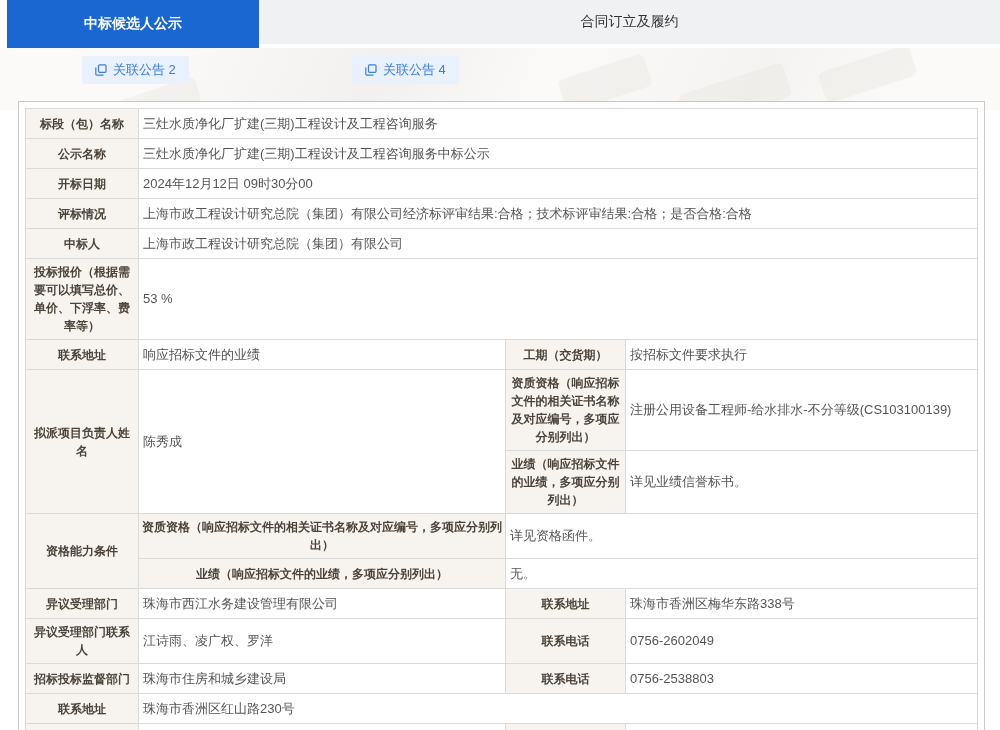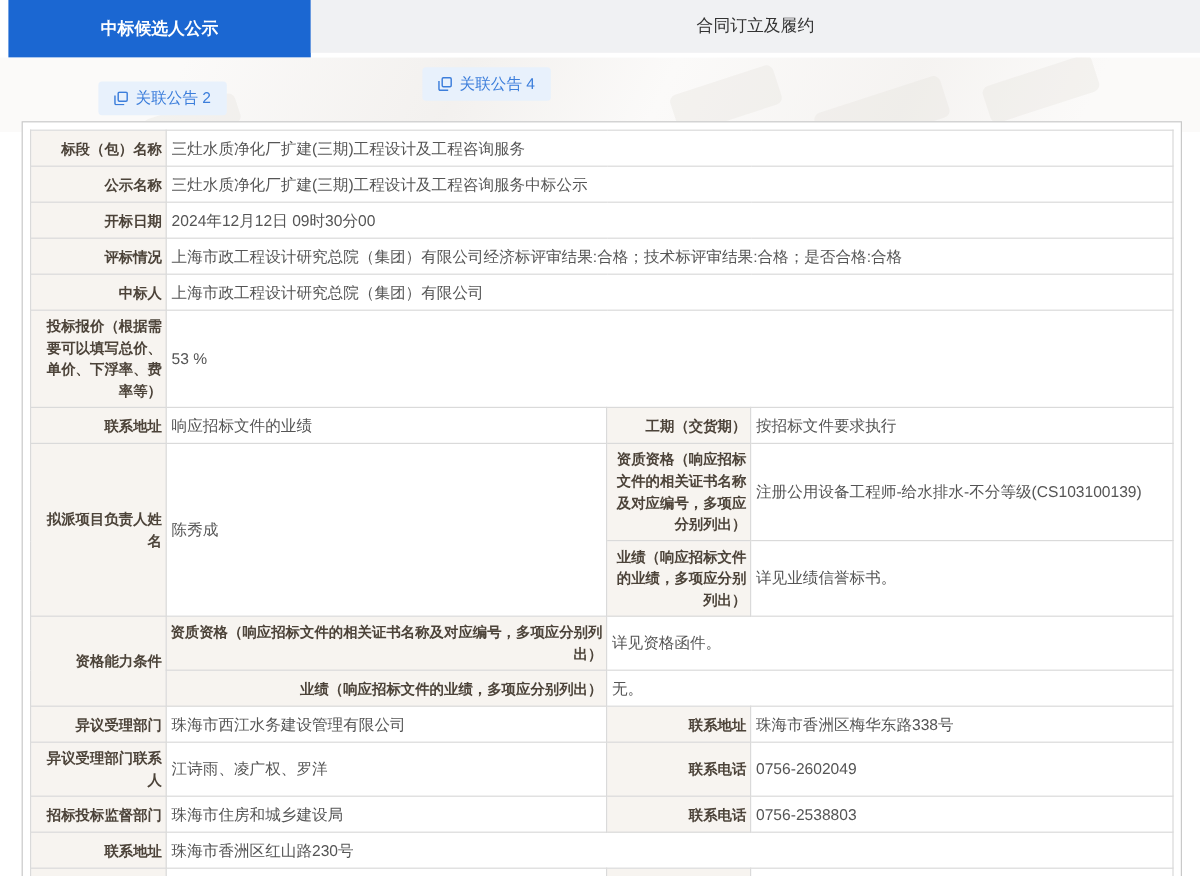--- a/index.html
+++ b/index.html
@@ -20,30 +20,30 @@
     background:linear-gradient(115deg, rgba(242,240,238,0) 15%, rgba(236,233,230,.55) 38%,
                rgba(246,244,242,0) 55%, rgba(238,235,232,.45) 75%, rgba(250,249,248,0) 90%), #fbfaf9;
     overflow:hidden; }
   .key { position:absolute; background:rgba(228,225,221,.35); border-radius:6px; transform:rotate(-18deg); }
 
   
   .rel-btn { position:absolute; top:56px; z-index:2; display:inline-flex; align-items:center; gap:6px;
     background:#e8f1fc; color:#3c7edb; border:none; border-radius:3px;
     font-size:13px; padding:5px 13px; cursor:pointer; font-family:inherit; }
   .rel-btn svg { display:block; }
-  #rel1 { left:82px;margin-top:12px; } #rel2 { left:352px; }
+  #rel1 { left:82px; } #rel2 { left:352px; }
 
   
   .frame { position:absolute; left:18px; top:101px; width:967px; z-index:1;
     background:#fff; border:1px solid #c9c9c9; padding:6px; }
   table { width:100%; border-collapse:collapse; table-layout:fixed;
     font-size:13px; color:#555; }
   td { border:1px solid #dadada; padding:4px 4px; line-height:1.5;
     vertical-align:middle; word-break:break-all; background:#fff; }
-  td.lbl { background:#f7f4f0; color:#4c4339; font-weight:bold; text-align:right;
+  td.lbl { background:#f7f4f0; color:#4c4339; font-weight:bold; text-align:center;
     font-size:12px; padding:4px 3px; }
 </style>
 </head>
 <body>
 
 <div class="tabbar">
   <div class="tab tab-active">
     <span>中标候选人公示</span>
   </div>
   <div class="tab tab-gray last">

